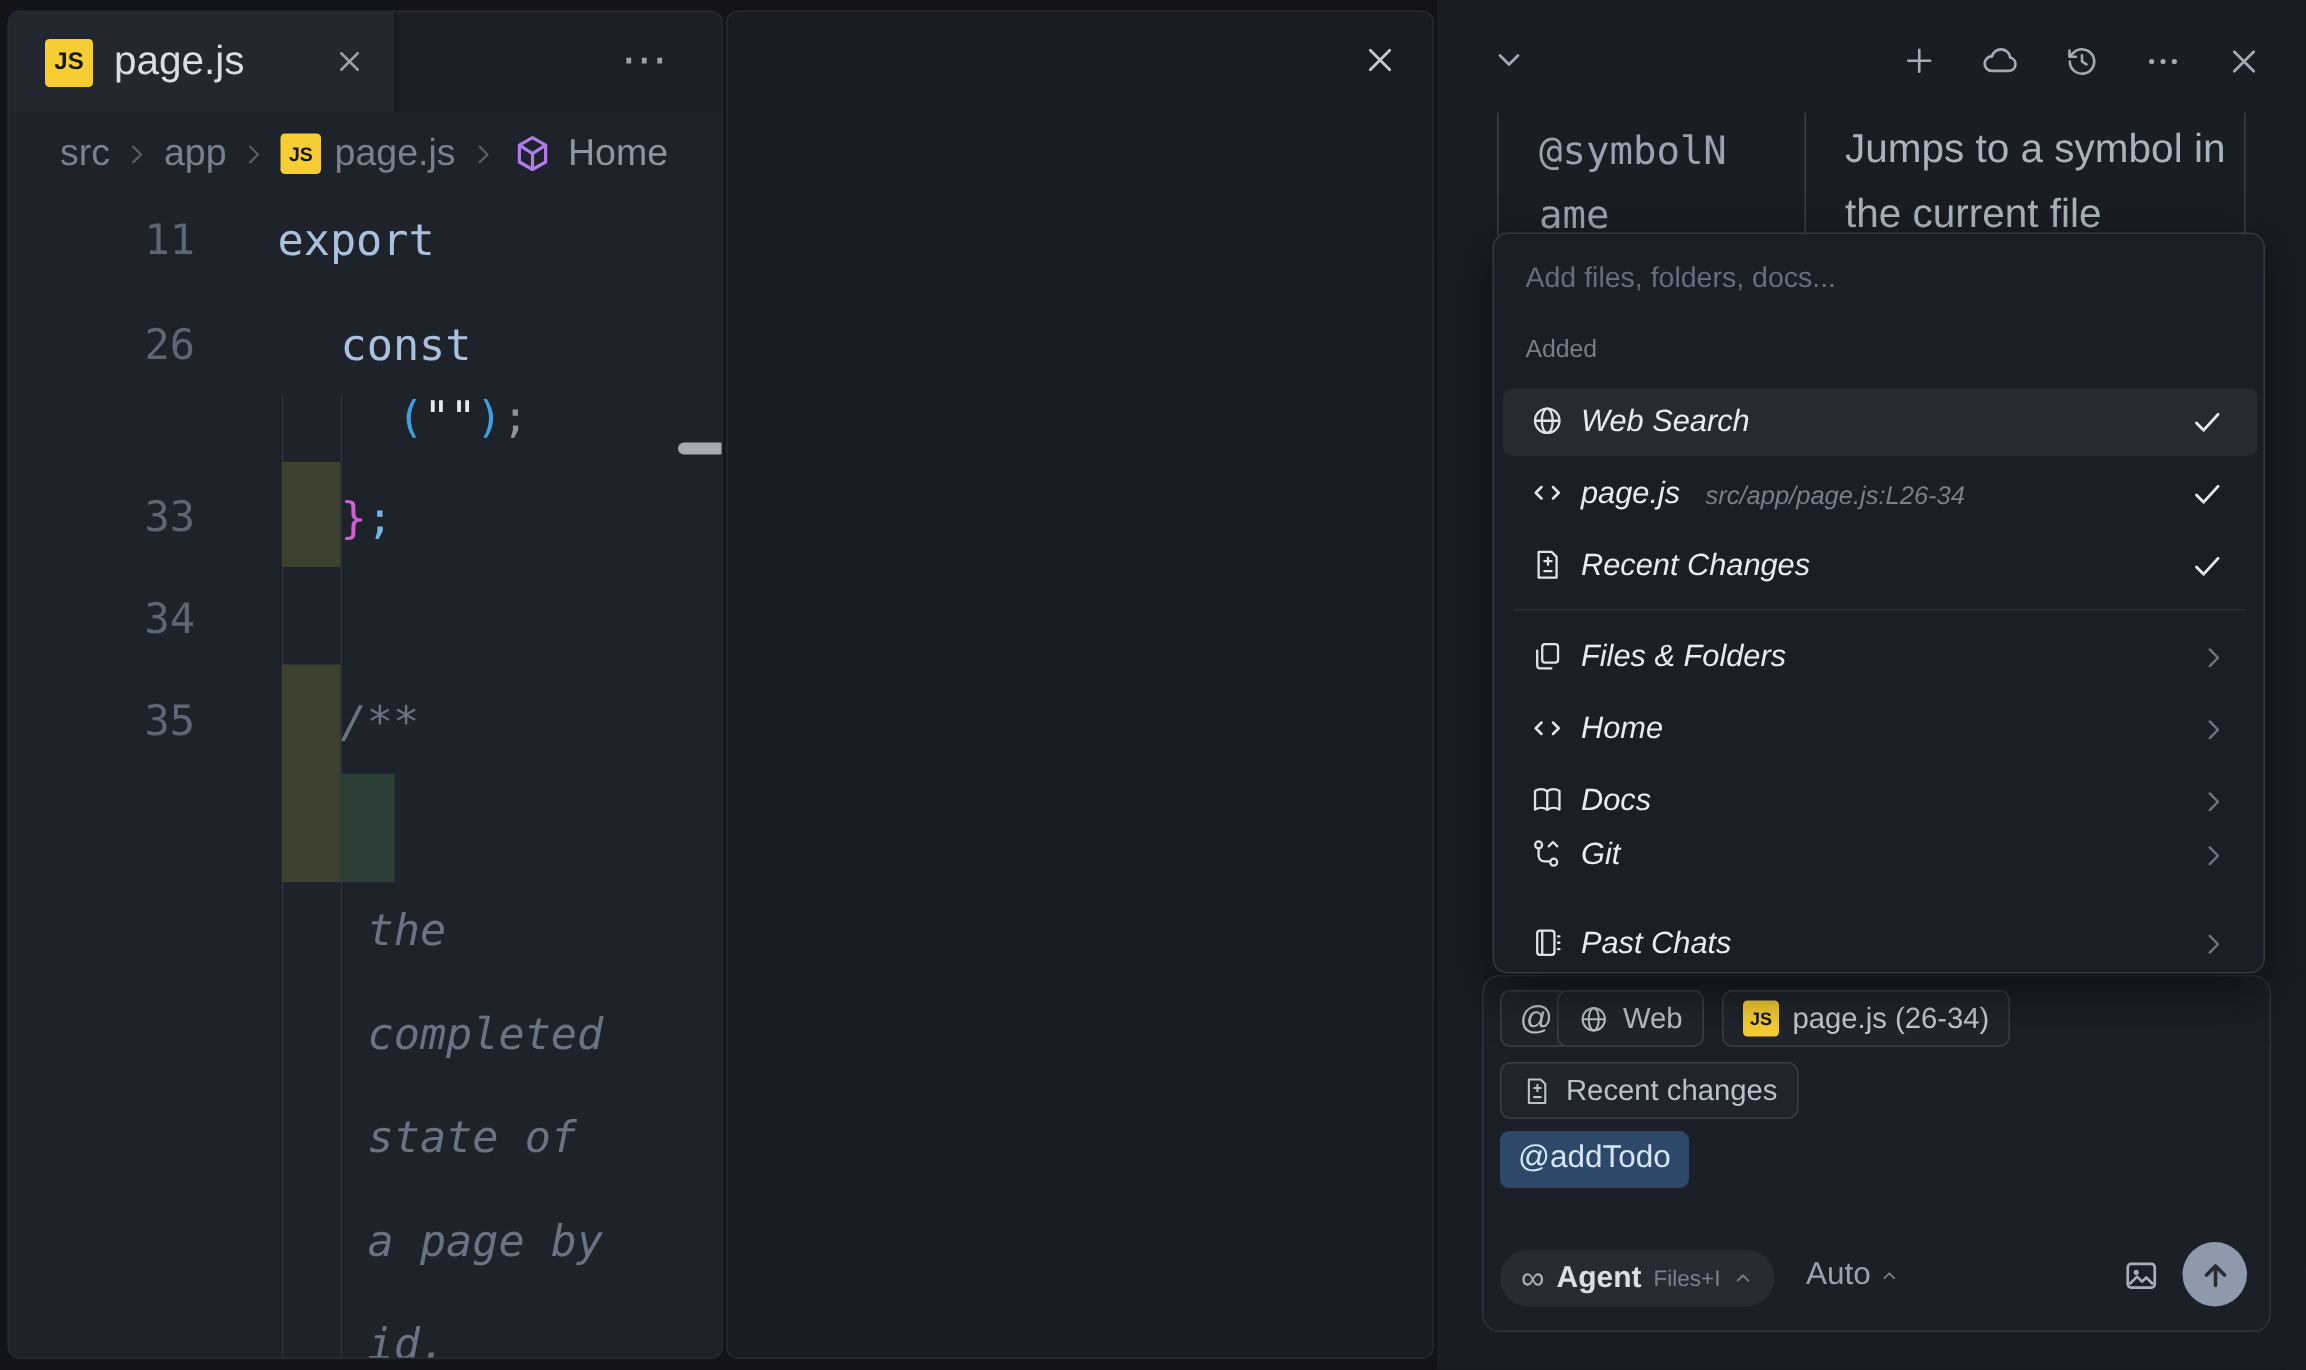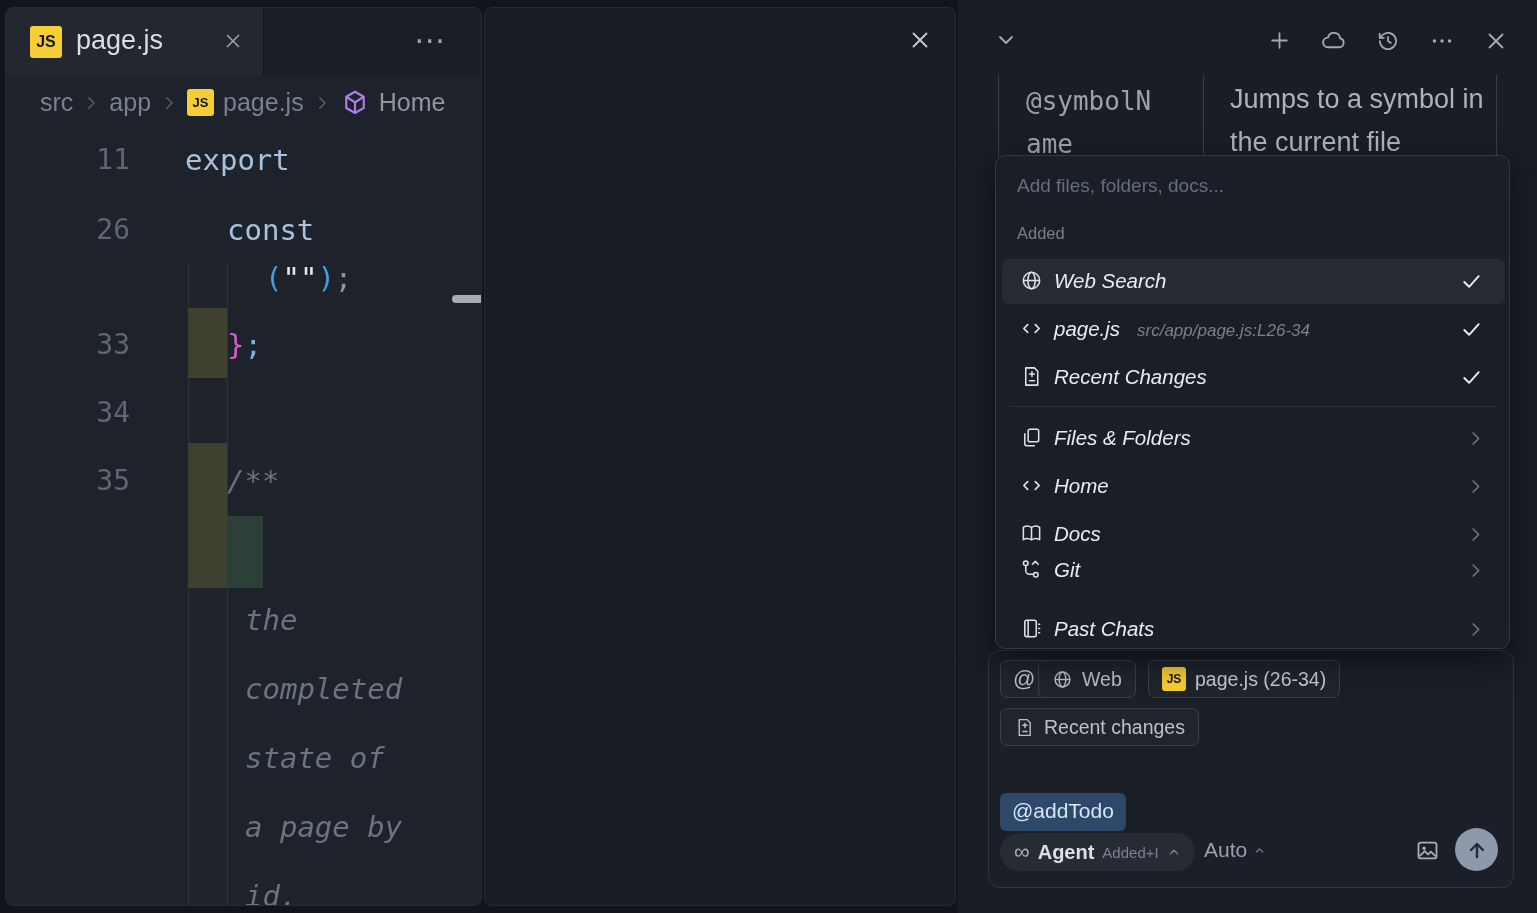--- a/index.html
+++ b/index.html
@@ -81,21 +81,21 @@
   #input-box { position:absolute; left:30px; top:650px; width:526px; height:238px; background:#1b1f28;
                border:1px solid #30353f; border-radius:12px; z-index:2; }
   .chip { position:absolute; display:inline-flex; align-items:center; gap:9px; height:38px; padding:0 13px;
           border:1px solid #3a404a; border-radius:7px; background:#20242d; color:#b9c1cb; font-size:19.5px; }
   .chip .js-badge { width:24px; height:24px; font-size:12px; }
   #chip-at { left:11px; top:9px; font-size:22px; padding:0 12px; }
   #chip-web { left:49px; top:9px; }
   #chip-file { left:159px; top:9px; color:#c3cad4; }
   #chip-recent { left:11px; top:57px; }
   #mention { position:absolute; left:11px; top:103px; background:#2d4868; color:#d6e5f9;
-             font-size:21px; padding:6px 12px 8px; border-radius:6px;margin-top:39px; }
+             font-size:21px; padding:6px 12px 8px; border-radius:6px; }
   #agent-pill { position:absolute; left:11px; top:182px; height:38px; display:inline-flex; align-items:center;
                 gap:8px; padding:0 14px; background:#262b34; border-radius:19px; }
   #agent-inf { font-size:22px; color:#a9b1bc; line-height:1; }
   #agent-label { font-size:20px; font-weight:bold; color:#dbe0e8; }
   #agent-key { font-size:15px; color:#7a8290; }
   .chev-up { color:#7a8290; }
   #model-sel { position:absolute; left:215px; top:187px; display:flex; align-items:center; gap:6px; }
   #model-label { font-size:21px; color:#98a1ad; }
   #img-btn { position:absolute; right:72px; top:186px; color:#a8afba; }
   #send-btn { position:absolute; right:15px; top:177px; width:43px; height:43px; border-radius:50%;
@@ -406,21 +406,21 @@
           </svg>
       </span>
       <span>Recent changes</span>
     </span>
 
     <span id="mention">@addTodo</span>
 
     <span id="agent-pill">
       <span id="agent-inf">∞</span>
       <span id="agent-label">Agent</span>
-      <span id="agent-key">Added+I</span>
+      <span id="agent-key">Files+I</span>
       <span class="chev-up">
         <svg width="14" height="14" viewBox="0 0 24 24" fill="none" stroke="currentColor" stroke-width="2.2" stroke-linecap="round" stroke-linejoin="round">
             <path d="m6 15 6-6 6 6"></path>
           </svg>
       </span>
     </span>
 
     <span id="model-sel">
       <span id="model-label">Auto</span>
       <span class="chev-up">

